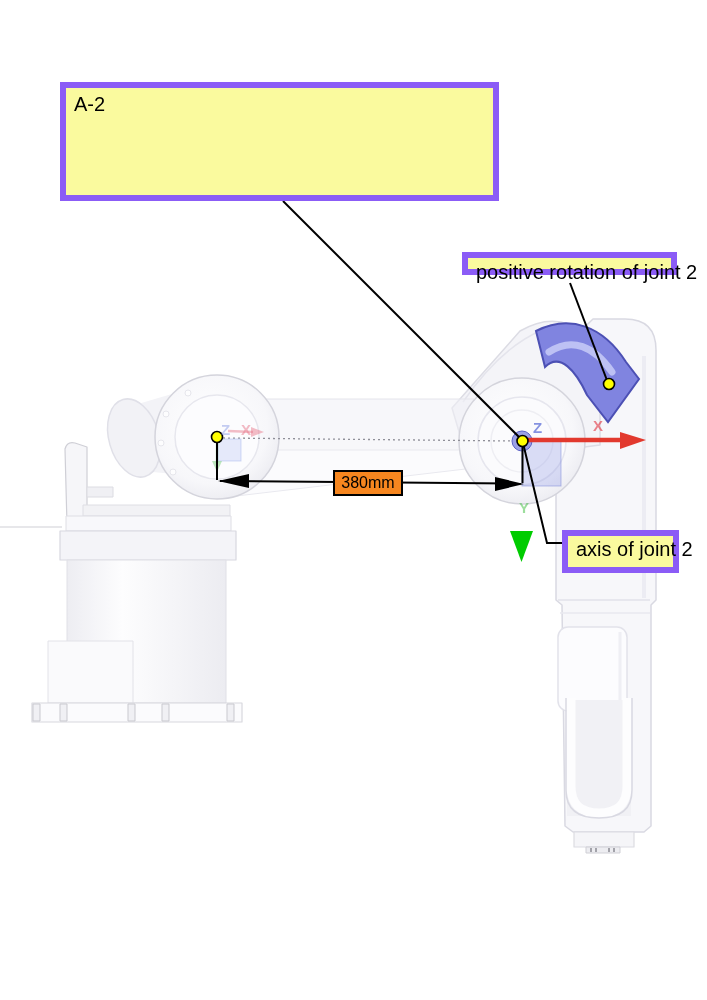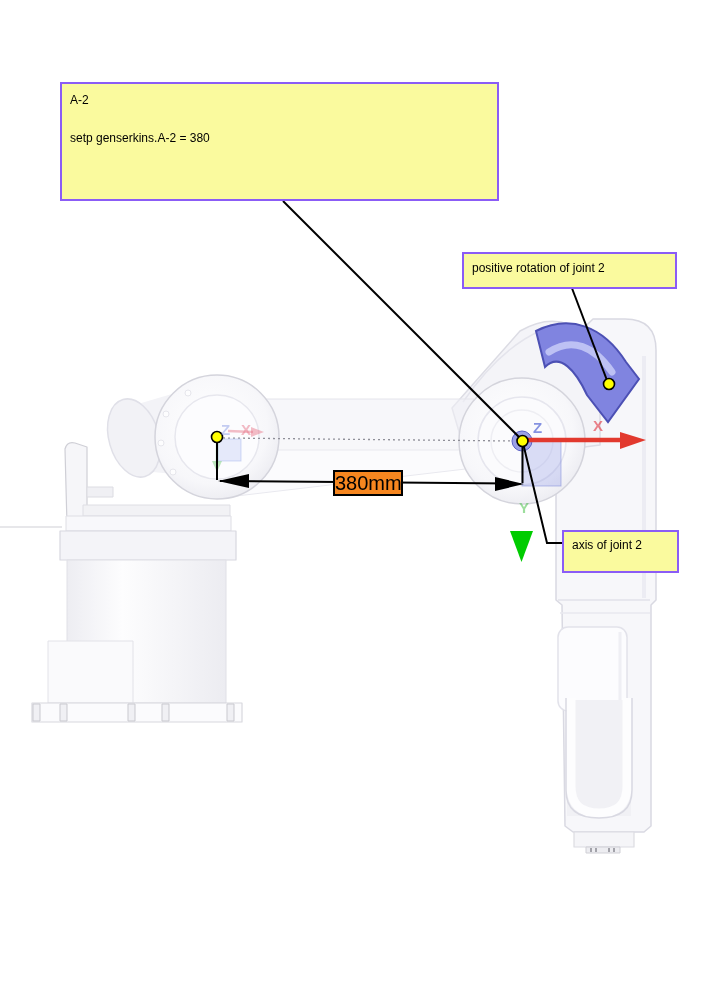--- a/index.html
+++ b/index.html
@@ -2,31 +2,31 @@
 <html><head>
 <meta charset="utf-8">
 <style>
   html,body{margin:0;padding:0;background:#fff;}
   .canvas{
     position:relative;width:707px;height:1000px;background:#ffffff;overflow:hidden;
     font-family:"Liberation Sans", sans-serif;
   }
   .canvas svg{position:absolute;left:0;top:0;}
   .callout{
-    position:absolute;background:#FAFA9E;border:2px solid #8b5cf6;color:#000;
-    font-size:12px;line-height:19px;box-sizing:border-box;
+    position:absolute;background:#FAFA9E;border:6px solid #8b5cf6;color:#000;
+    font-size:20px;line-height:19px;box-sizing:border-box;
   }
   .callout.a2{left:60px;top:82px;width:439px;height:119px;padding:7px 8px;}
   .a2-title{margin-bottom:19px;}
   .a2-cmd{margin-top:17px;}
-  .callout.pos-rot{left:462px;top:252px;width:215px;height:37px;padding:5px 8px;white-space:nowrap;}
+  .callout.pos-rot{left:462px;top:252px;width:215px;height:23px;padding:5px 8px;white-space:nowrap;}
   .callout.axis-j2{left:562px;top:530px;width:117px;height:43px;padding:4px 8px;white-space:nowrap;}
   .dim-label{
     position:absolute;left:333px;top:470px;width:70px;height:26px;box-sizing:border-box;
-    background:#F6861F;border:2px solid #000;color:#000;font-size:20px;line-height:22px;
+    background:#F6861F;border:2px solid #000;color:#000;font-size:16px;line-height:22px;
     text-align:center;
   }
   .axis-letter{position:absolute;font-size:15px;font-weight:bold;}
   .ax-x2{left:593px;top:417px;color:rgba(226,57,70,0.62);}
   .ax-z2{left:533px;top:419px;color:rgba(104,120,218,0.8);}
   .ax-y2{left:519px;top:499px;color:rgba(60,190,60,0.5);}
   .ax-z1{left:221px;top:421px;color:rgba(140,155,230,0.5);}
   .ax-x1{left:241px;top:421px;color:rgba(232,120,140,0.5);}
 </style>
 </head>
@@ -155,21 +155,20 @@
 
     <g stroke="#000" stroke-width="1.6">
       <circle cx="217" cy="437" r="5.5" fill="#FFFF00"></circle>
       <circle cx="522.5" cy="441" r="5.5" fill="#FFFF00"></circle>
       <circle cx="609" cy="384" r="5.5" fill="#FFFF00"></circle>
     </g>
   </svg>
 
   <div class="callout a2">
     <div class="a2-title">A-2</div>
-    <div class="a2-cmd">setp genserkins.A-2 = 380</div>
   </div>
 
   <div class="callout pos-rot">positive rotation of joint 2</div>
 
   <div class="callout axis-j2">axis of joint 2</div>
 
   <div class="dim-label">380mm</div>
 
   <span class="axis-letter ax-x2">X</span>
   <span class="axis-letter ax-z2">Z</span>

